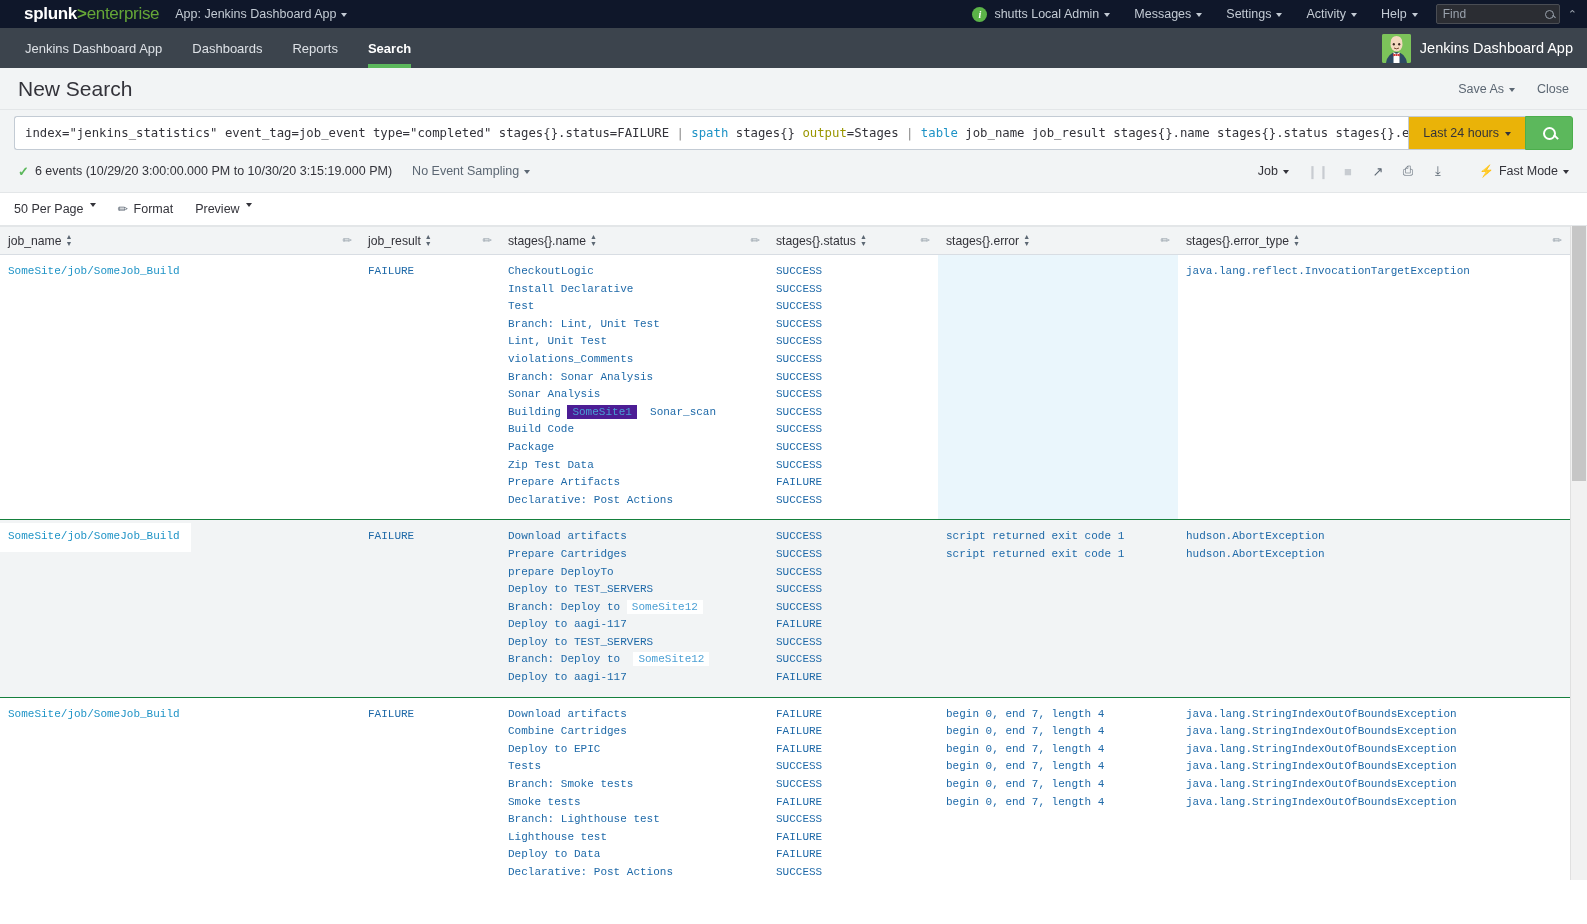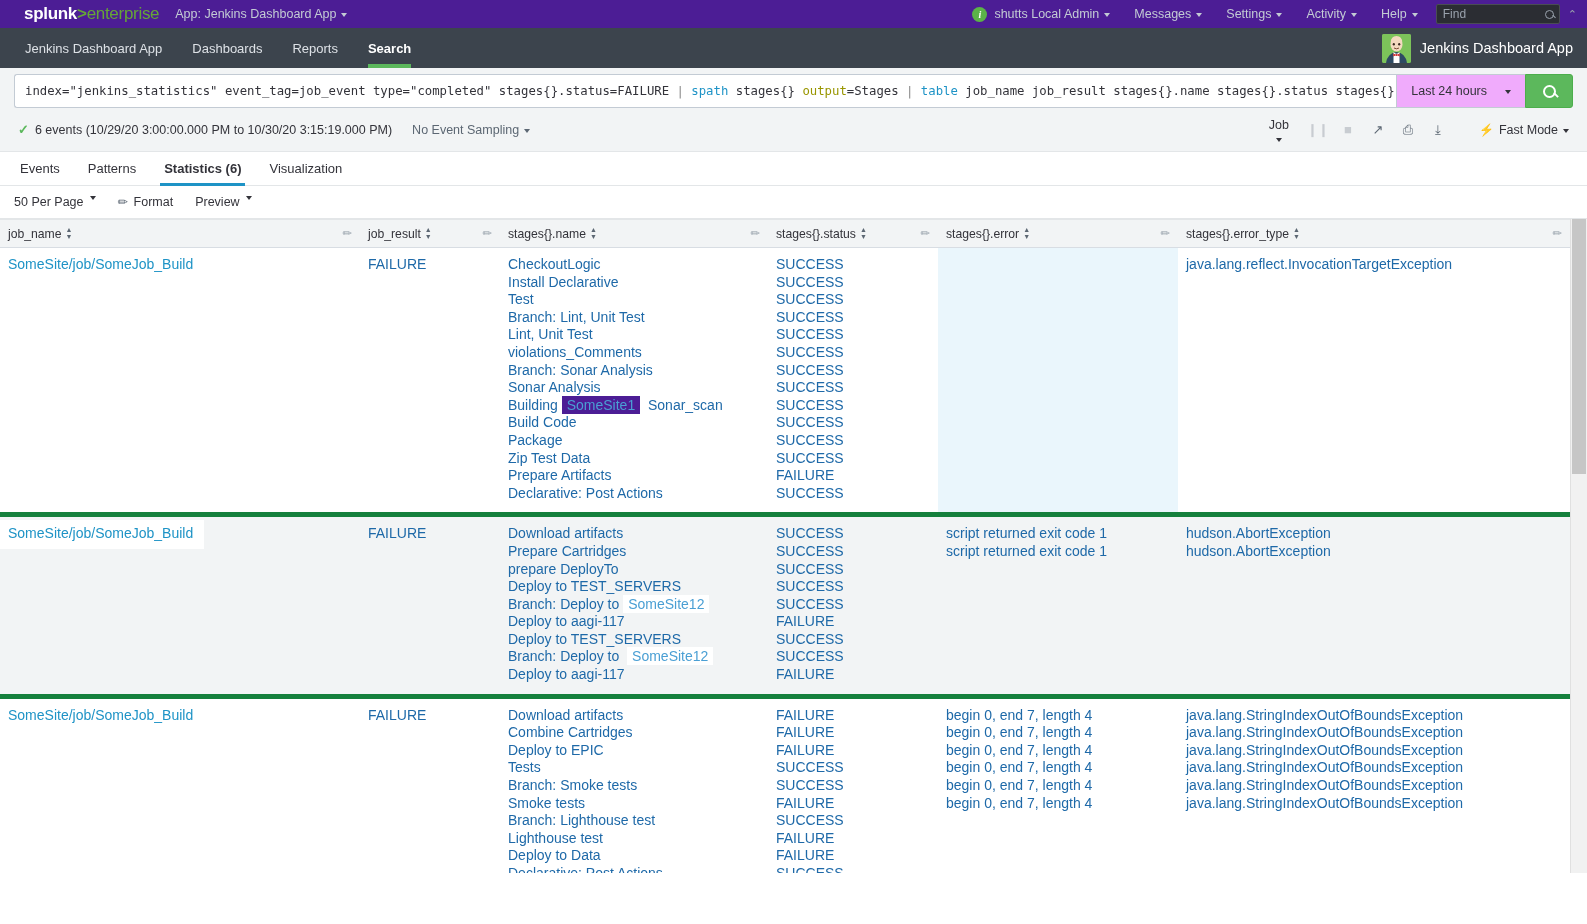--- a/index.html
+++ b/index.html
@@ -6,21 +6,21 @@
   html, body {
     width: 1587px; height: 924px;
     font-family: "Liberation Sans", sans-serif;
     background: #ffffff;
     overflow: hidden;
   }
   .page { position: relative; width: 1587px; height: 924px; }
 
   
   .topbar {
-    height: 28px; background: #4c1d95;
+    height: 28px; background: #0f172a;
     display: flex; align-items: center;
     padding: 0 10px 0 0;
     position: relative;
   }
   .logo {
     margin-left: 24px;
     font-size: 17px; font-weight: bold;
     letter-spacing: -0.3px;
     display: flex; align-items: baseline;
   }
@@ -124,25 +124,25 @@
     border-right: none;
     border-radius: 3px 0 0 3px;
     padding: 8px 10px; font-family: "DejaVu Sans Mono", "Liberation Mono", monospace;
     font-size: 12.3px; color: #33333a; overflow: hidden; white-space: nowrap;
     line-height: 16px; display: flex; align-items: center;
   }
   .spl-input .cmd { color: #1e93c6; }
   .spl-input .opt { color: #999600; }
   .spl-input .pipe { color: #888; }
   .timepicker {
-    background: #f0abfc; border: 1px solid #c3cbd4;
+    background: #eab308; border: 1px solid #c3cbd4;
     border-right: none;
     display: flex; align-items: center; justify-content: center;
     padding: 0 14px; font-size: 12.5px; color: #33333a;
-    gap: 18px; cursor: pointer; white-space: nowrap;
+    gap: 6px; cursor: pointer; white-space: nowrap;
   }
   .search-btn {
     width: 48px; background: #5cb85c; border: 1px solid #4cae4c;
     border-radius: 0 3px 3px 0;
     display: flex; align-items: center; justify-content: center; cursor: pointer;
   }
   .search-btn .mg {
     width: 13px; height: 13px; border: 2px solid #fff; border-radius: 50%; position: relative;
   }
   .search-btn .mg::after {
@@ -153,21 +153,21 @@
   
   .eventrow {
     background: #f2f4f5; padding: 2px 18px 10px 18px;
     display: flex; align-items: center;
     border-bottom: 1px solid #e3e6e8;
   }
   .ev-count { font-size: 12.5px; color: #33333a; display: flex; align-items: center; gap: 6px; }
   .check { color: #5cb85c; font-size: 13px; font-weight: bold; }
   .ev-sampling { font-size: 12.5px; color: #5c6773; margin-left: 20px; cursor: pointer; display: flex; align-items: center; gap: 5px; }
   .ev-right { margin-left: auto; display: flex; align-items: center; gap: 0; }
-  .job-menu { font-size: 12.5px; color: #33333a; display: flex; align-items: center; gap: 5px; cursor: pointer; padding-right: 14px; flex-direction: column; }
+  .job-menu { font-size: 12.5px; color: #33333a; display: flex; align-items: center; gap: 5px; cursor: pointer; padding-right: 14px; }
   .ctrl-icon {
     width: 30px; height: 22px; display: flex; align-items: center; justify-content: center;
     color: #c8ccd1; font-size: 13px; cursor: default;
   }
   .ctrl-icon.enabled { color: #5c6773; cursor: pointer; }
   .fastmode { font-size: 12.5px; color: #33333a; display: flex; align-items: center; gap: 5px; cursor: pointer; margin-left: 26px; }
   .bolt { color: #5c6773; font-size: 12px; }
 
   
   .tabs {
@@ -214,23 +214,23 @@
   th .th-label { display: inline-flex; align-items: center; gap: 4px; cursor: pointer; }
   .sort-arrows {
     display: inline-flex; flex-direction: column; gap: 1px; line-height: 0;
     color: #5c6773; font-size: 7px; position: relative; top: 0px;
   }
   .sort-arrows span { line-height: 6px; }
   .th-pencil { color: #8d98a3; font-size: 11px; transform: rotate(-45deg); cursor: pointer; }
 
   table.stats td {
     vertical-align: top; padding: 8px 8px 10px 8px;
-    font-family: Liberation Sans, sans-serif;
-    font-size: 14px; line-height: 17.6px; color: #1e69a8;
-    border-bottom: 5px solid #15803d;
+    font-family: Liberation Mono, monospace;
+    font-size: 11px; line-height: 17.6px; color: #1e69a8;
+    border-bottom: 1px solid #15803d;
   }
   tr.row-hl td { background: #f2f4f5; }
   td.cell-sel { background: #eaf6fc; }
   td .cellbox-white {
     background: #ffffff; display: inline-block;
     padding: 4px 10px 5px 10px; margin: -4px -10px -5px -10px;
     box-shadow: 0 0 0 1px #ffffff;
   }
   .joblink { color: #1e93c6; text-decoration: none; cursor: pointer; }
   td.jobname { font-size: 12.6px; padding-top: 9px; }
@@ -321,20 +321,32 @@
           <path d="M4 29 q1.5 -10 10.5 -11 q9 1 10.5 11 Z" fill="#2e4a63"></path>
           <path d="M11.5 18 q3 3.5 6 0 l0 11 l-6 0 Z" fill="#ffffff"></path>
           <path d="M14.5 21 l-3.2 -1.6 l0 3.2 Z M14.5 21 l3.2 -1.6 l0 3.2 Z" fill="#cc2b2b"></path>
           <circle cx="14.5" cy="21" r="0.9" fill="#cc2b2b"></circle>
         </svg>
       </div>
       <span class="nav-app-name">Jenkins Dashboard App</span>
     </div>
   </div>
 
+  <div class="search-header">
+    <h1 class="page-title">New Search</h1>
+    <div class="sh-right">
+      <div class="sh-link">
+        <span>Save As</span>
+        <i class="caret-d"></i>
+      </div>
+      <div class="sh-link">
+        <span>Close</span>
+      </div>
+    </div>
+  </div>
 
   <div class="searchbar-wrap">
     <div class="spl-input">
       <span><span>index="jenkins_statistics" event_tag=job_event type="completed" stages{}.status=FAILURE </span><span class="pipe">| </span><span class="cmd">spath </span><span>stages{} </span><span class="opt">output</span><span>=Stages </span><span class="pipe">| </span><span class="cmd">table </span><span>job_name job_result stages{}.name stages{}.status stages{}.error stages{}.error_type</span></span>
     </div>
     <div class="timepicker">
       <span>Last 24 hours</span>
       <i class="caret-d"></i>
     </div>
     <div class="search-btn">
@@ -372,34 +384,20 @@
           <span>⤓</span>
         </div>
       <div class="fastmode">
         <span class="bolt">⚡</span>
         <span>Fast Mode</span>
         <i class="caret-d"></i>
       </div>
     </div>
   </div>
 
-  <div class="tabs">
-    <div class="tab">
-        <span>Events</span>
-      </div>
-    <div class="tab">
-        <span>Patterns</span>
-      </div>
-    <div class="tab active">
-        <span>Statistics (6)</span>
-      </div>
-    <div class="tab">
-        <span>Visualization</span>
-      </div>
-  </div>
 
   <div class="res-toolbar">
     <div class="rt-item">
       <span>50 Per Page</span>
       <i class="caret-d"></i>
     </div>
     <div class="rt-item">
       <span class="pencil">✎</span>
       <span>Format</span>
     </div>

